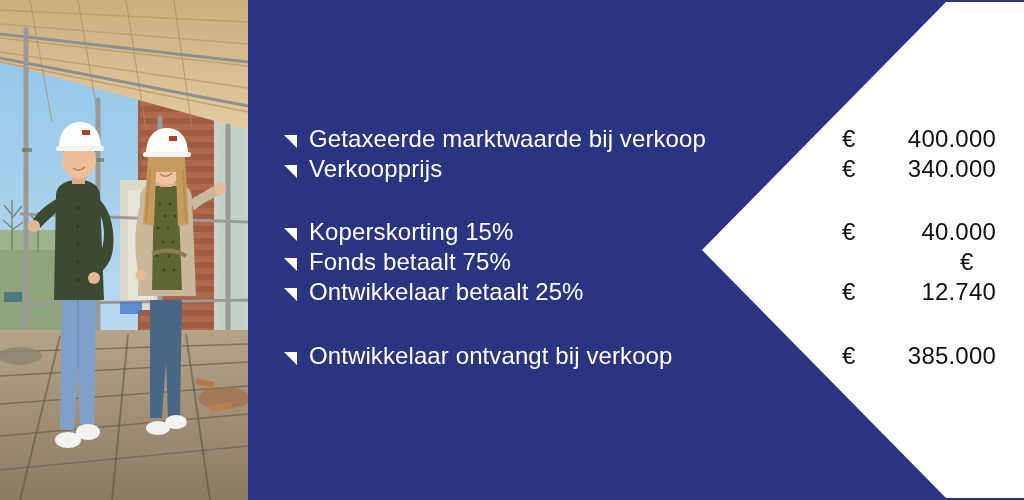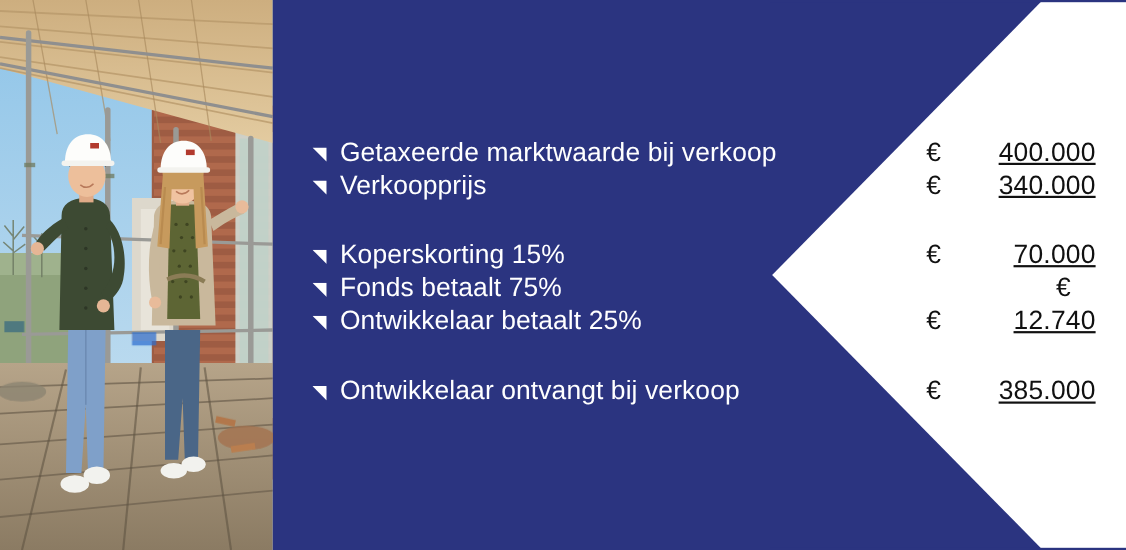--- a/index.html
+++ b/index.html
@@ -99,21 +99,20 @@
   .currency{
     display:inline-block;
     width:36px;
     text-align:left;
   }
   .value{
     display:inline-block;
     width:118px;
     text-align:right;
     letter-spacing:0.2px;
-    text-decoration:underline;
   }
 </style>
 </head>
 <body>
 
 <div class="slide">
 
   <div class="photo">
     <svg viewBox="0 0 248 500" preserveAspectRatio="xMidYMid slice" aria-hidden="true">
       <defs>
@@ -359,21 +358,21 @@
     <div class="group group-2">
       <div class="row">
         <span class="bullet">
           <svg width="13" height="13" viewBox="0 0 13 13" aria-hidden="true">
               <polygon points="0,0 13,0 13,13" fill="#ffffff"></polygon>
             </svg>
         </span>
         <span class="label">Koperskorting 15%</span>
         <span class="amount">
           <span class="currency">€</span>
-          <span class="value">70.000</span>
+          <span class="value">40.000</span>
         </span>
       </div>
       <div class="row">
         <span class="bullet">
           <svg width="13" height="13" viewBox="0 0 13 13" aria-hidden="true">
               <polygon points="0,0 13,0 13,13" fill="#ffffff"></polygon>
             </svg>
         </span>
         <span class="label">Fonds betaalt 75%</span>
         <span class="amount">

